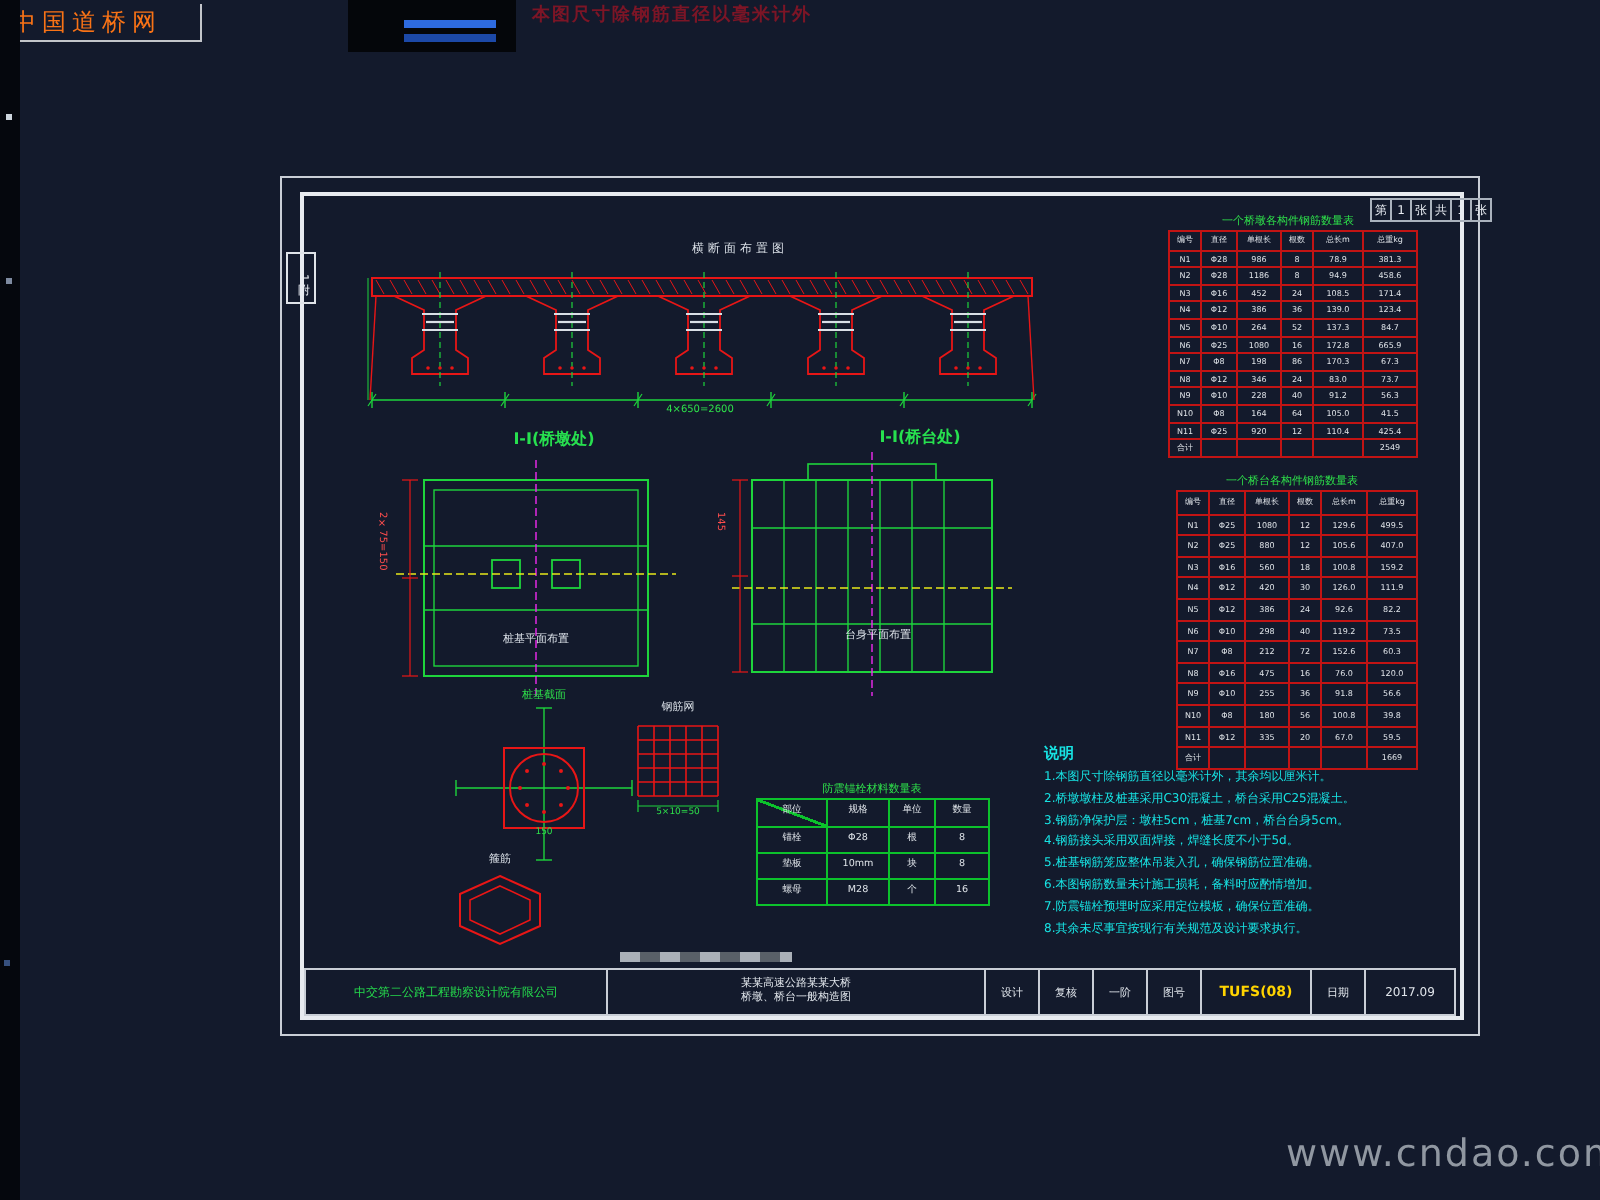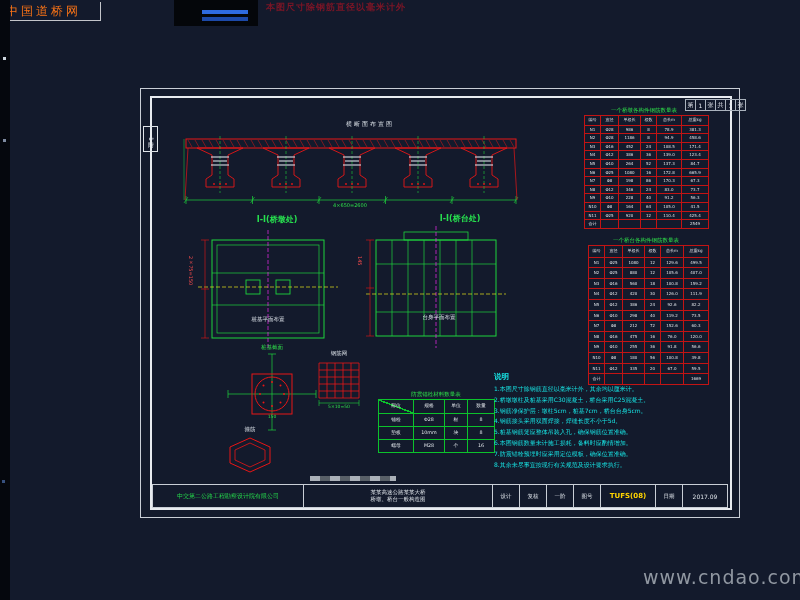--- a/index.html
+++ b/index.html
@@ -69,21 +69,21 @@
   .green-t{border-color:#0cc22c;color:#dfe4e9}
   .green-t .td{border-color:#0cc22c;font-size:4.8px}
   #anchor-table{left:378px;top:399px}
   #anchor-table .tr{height:13px}#anchor-table .td{line-height:12.6px}
   #anchor-table .tr:first-child .td:first-child{background:linear-gradient(to top right,transparent 47%,#0cc22c 47%,#0cc22c 53%,transparent 53%)}
   #anchor-title{left:378px;top:391px;width:116px;color:#2ee04a;font-size:5.5px}
   #pier-tbl-title{left:574px;top:107px;width:140px;color:#2ee04a;font-size:5.5px}
   #abut-tbl-title{left:578px;top:237px;width:136px;color:#2ee04a;font-size:5.5px}
 
   
-  #notes{left:494px;top:372px;width:238px}
+  #notes{left:522px;top:372px;width:238px}
   #notes .notes-title{color:#17e3e3;font-size:7.5px;font-weight:bold;margin-bottom:2px}
   .note-line{color:#17e3e3;font-size:6px;line-height:10.8px;white-space:nowrap;overflow:hidden}
 
   #scale-bar{left:310px;top:476px;width:86px;height:5px;
              background:repeating-linear-gradient(90deg,#aab0b8 0 10px,#596068 10px 20px)}
 
   
   #title-block{left:152px;top:484px;width:574px;height:22px;display:flex;border:1px solid #c9ced6}
   .tb-cell{border-left:1px solid #c9ced6;display:flex;flex-direction:column;align-items:center;justify-content:center;overflow:hidden;white-space:nowrap}
   .tb-cell:first-child{border-left:none}

